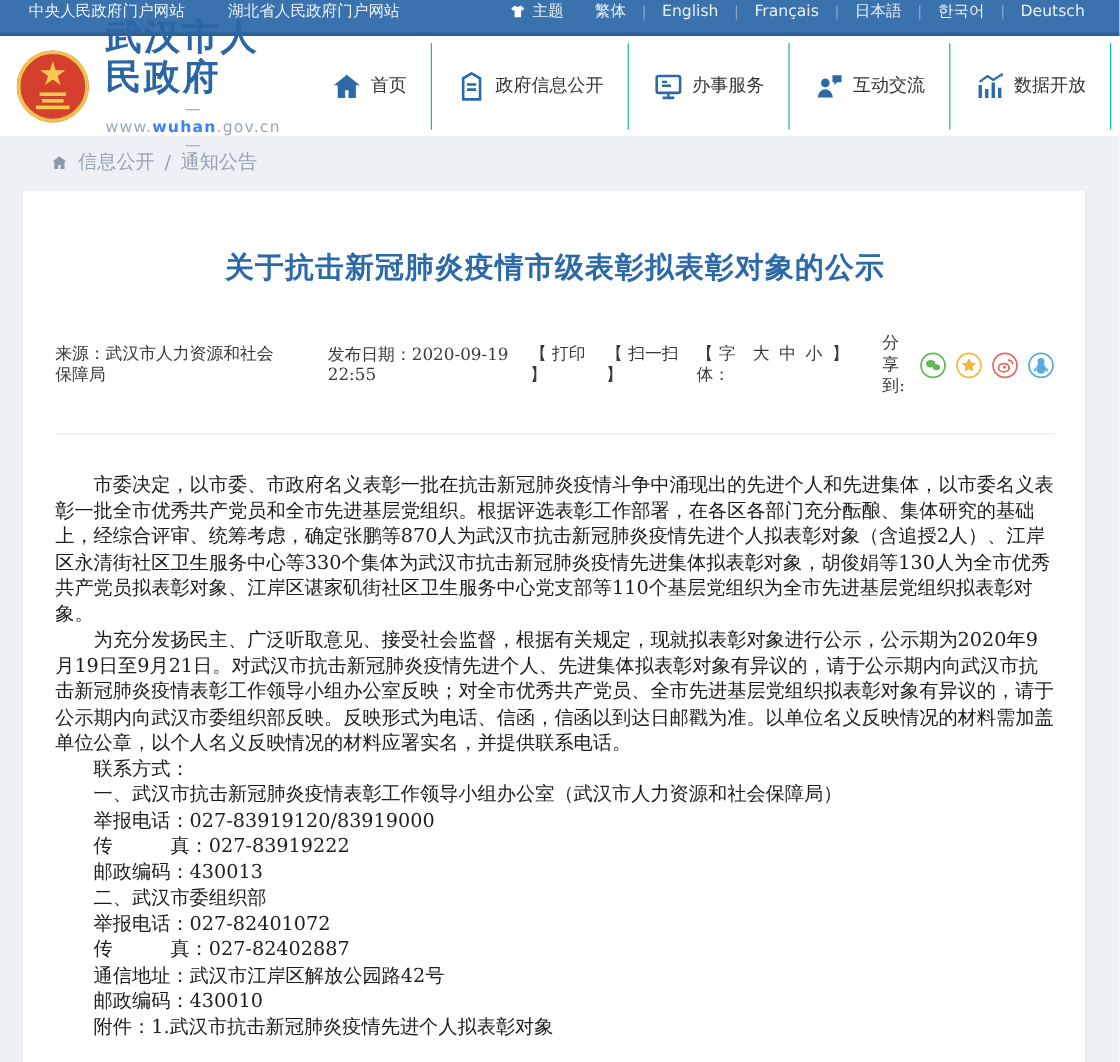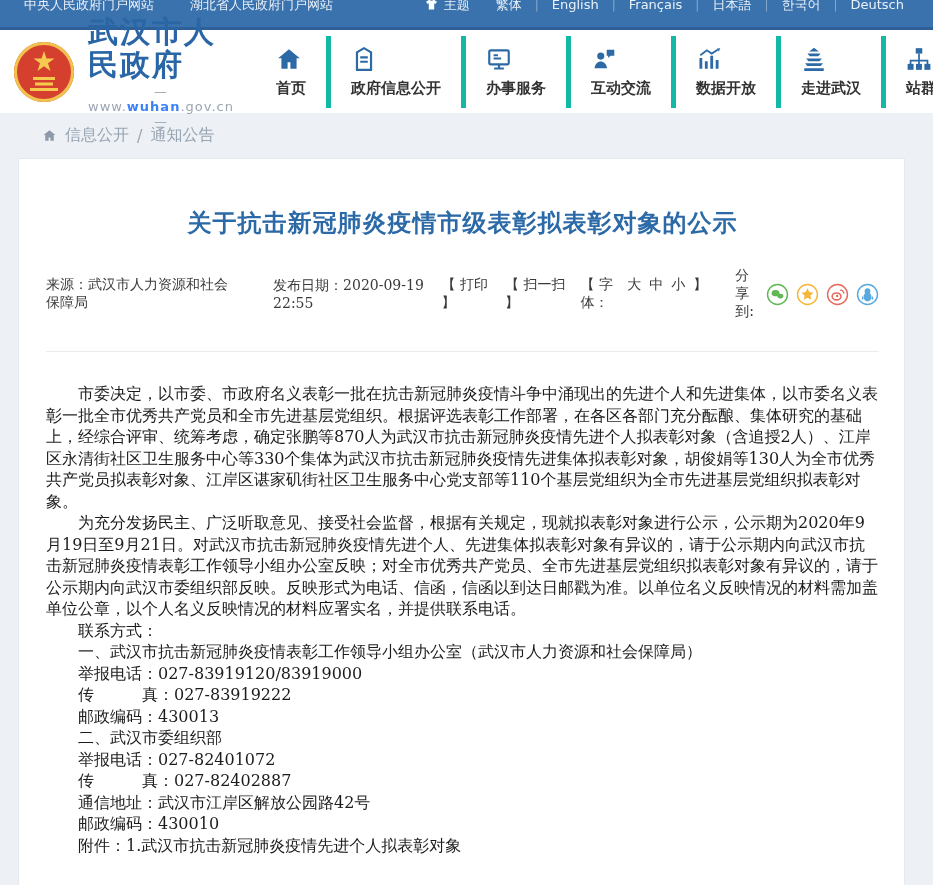--- a/index.html
+++ b/index.html
@@ -5,64 +5,64 @@
   * { margin:0; padding:0; box-sizing:border-box; }
   html,body { width:933px; }
   body {
     height:885px; overflow:hidden;
     background:#edf1f6;
     font-family:"DejaVu Sans", sans-serif;
   }
   
   .topbar {
     height:30px; background:#3a72ad; border-bottom:3px solid #2e5f98;
-    display:flex; align-items:center;
+    display:flex; align-items:flex-start;
     padding:0 16px 18px 24px;
     font-size:13px; color:#e9f1f9;
   }
   .topbar a { color:#e9f1f9; text-decoration:none; cursor:pointer; }
   .topbar-left { display:flex; gap:36px; }
   .topbar-right { margin-left:auto; display:flex; align-items:center; }
   .topbar-right .item { padding:0 13px; white-space:nowrap; }
   .topbar-right .sep { color:rgba(255,255,255,.38); font-size:12px; }
   .theme-item { display:flex; align-items:center; gap:6px; }
   
   .header { height:83px; background:#ffffff; display:flex; align-items:center; padding-left:12px; }
   .logo { display:flex; align-items:center; cursor:pointer; }
   .site-text { margin-left:12px; }
   .site-name { font-size:30px; font-weight:bold; color:#2a66a5; letter-spacing:2px; line-height:1.1; }
   .site-url { margin-top:3px; font-size:13px; color:#9aa6b2; letter-spacing:1px; text-align:center; }
   .site-url b { color:#3b82f6; }
   .nav { display:flex; margin-left:22px; }
   .nav-item {
-    display:flex; flex-direction:column; justify-content:center;
-    gap:7px; padding:0 20px; height:72px; cursor:pointer;font-weight:bold;
-  }
-  .nav-item + .nav-item { border-left:5px solid #14b8a6; }
+    display:flex; flex-direction:row; align-items:center; justify-content:center;
+    gap:7px; padding:0 20px; height:72px; cursor:pointer;
+  }
+  .nav-item + .nav-item { border-left:1px solid #14b8a6; }
   .nav-label { font-size:15px; color:#333; white-space:nowrap; }
   
   .breadcrumb {
     height:45px; display:flex; align-items:center; gap:8px;
     padding-left:42px; font-size:16px; color:#98a4b2;
     font-family:"DejaVu Serif", serif;
   }
   .breadcrumb a { color:#98a4b2; text-decoration:none; cursor:pointer; }
   
   .card {
     margin:0 28px 0 18px; background:#fff;
     border:1px solid #e6e9ed;
     min-height:714px;
     padding:0 25px 30px 27px;
   }
   .article-title {
     margin-top:48px; text-align:center;
     font-size:24px; font-weight:bold; color:#2b69a7; letter-spacing:1px;
   }
   .meta {
-    margin-top:28px; display:flex; align-items:center;
+    margin-top:38px; display:flex; align-items:center;
     font-size:14px; color:#3a3a3a;
     font-family:"DejaVu Serif", serif;
   }
   .meta .date { margin-left:34px; }
   .meta-tools { margin-left:auto; display:flex; align-items:center; gap:8px; }
   .meta-tools span { cursor:pointer; }
   .font-sizes { display:inline-flex; gap:8px; }
   .font-sizes span { cursor:pointer; }
   .meta-share { margin-left:28px; display:flex; align-items:center; gap:7px; }
   .share-icon { cursor:pointer; display:inline-flex; }

